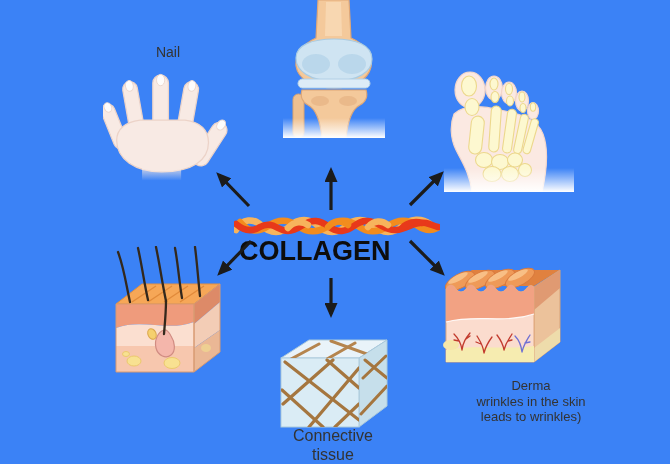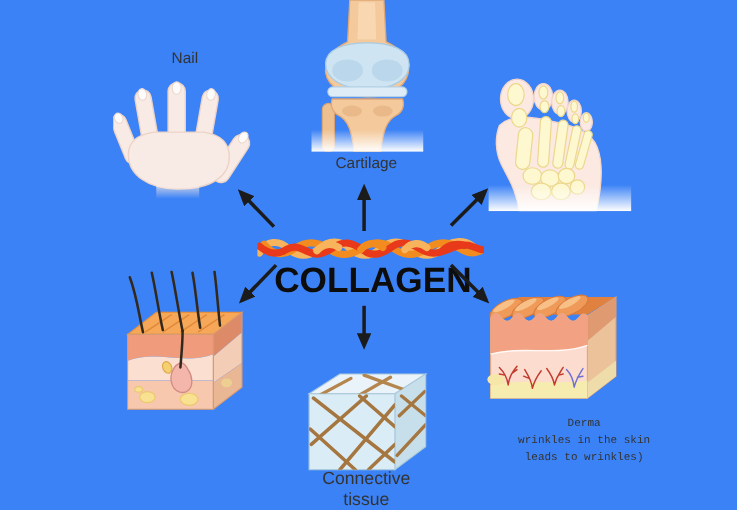--- a/index.html
+++ b/index.html
@@ -1,33 +1,32 @@
 <!DOCTYPE html>
 <html><head>
 <meta charset="utf-8">
 <style>
   html,body{margin:0;padding:0;background:#fff;}
   .canvas{position:relative;width:670px;height:464px;background:#3b82f6;overflow:hidden;
           font-family:"Liberation Sans",sans-serif;}
   .abs{position:absolute;}
   .lbl{position:absolute;color:#333;font-size:14px;text-align:center;line-height:17px;}
-  .lbl-sm{font-size:10px;line-height:15.5px;font-family:Liberation Mono, monospace;}
+  .lbl-sm{font-size:13px;line-height:15.5px;}
   .lbl-lg{font-size:16px;line-height:19px;}
-  .collagen-title{position:absolute;left:239px;top:236px;width:200px;text-align:center;
-          font-size:32px;font-weight:bold;letter-spacing:0px;color:#0d0d0d;}
+  .collagen-title{position:absolute;left:239px;top:236px;width:200px;text-align:left;
+          font-size:27px;font-weight:bold;letter-spacing:0px;color:#0d0d0d;}
   svg{display:block;}
 </style>
 </head>
 <body>
 
 <div class="canvas">
 
   <div class="lbl" style="left:120px;top:44px;width:96px;">Nail</div>
 
-  <div class="lbl" style="left:283px;top:140px;width:100px;">Cartilage</div>
 
 
 
   <div class="lbl lbl-lg" style="left:283px;top:426px;width:100px;">
     <div>Connective</div>
     <div>tissue</div>
   </div>
 
   <div class="lbl lbl-sm" style="left:436px;top:378px;width:190px;">
     <div>Derma</div>

